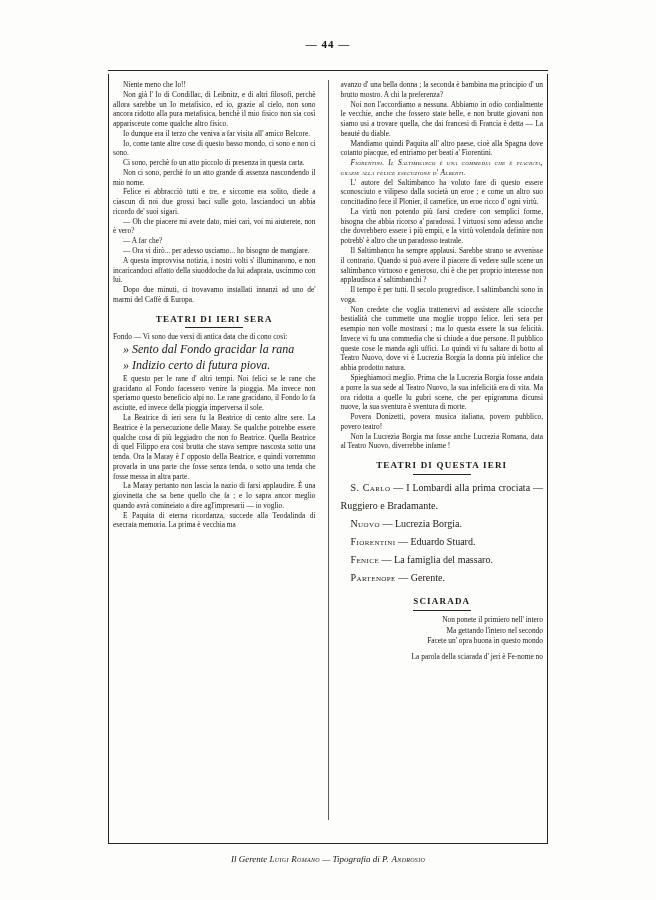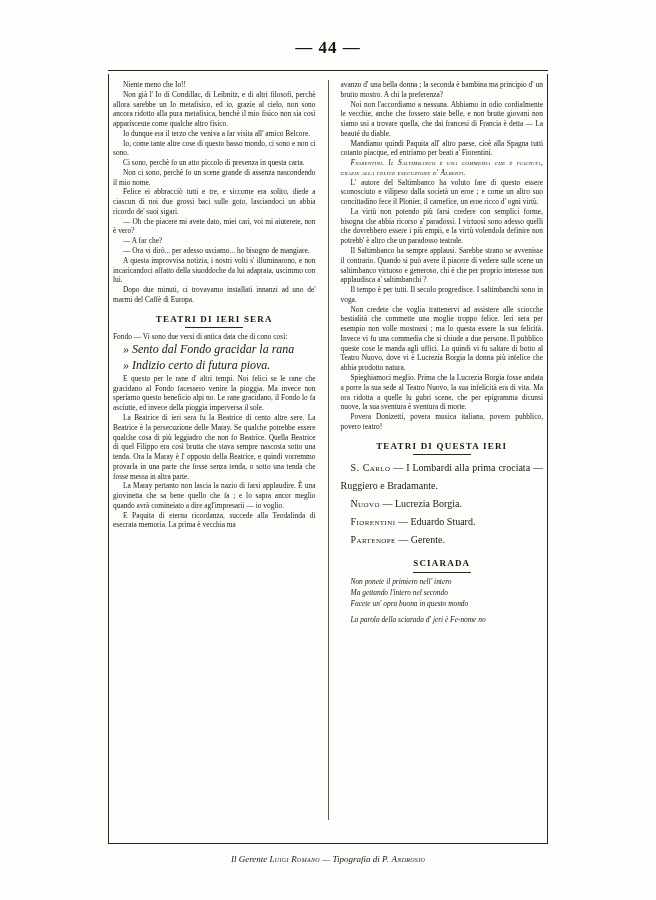--- a/index.html
+++ b/index.html
@@ -17,21 +17,21 @@
   }
   .page {
     position: relative;
     width: 656px;
     height: 900px;
     background: #fdfdfb;
     box-sizing: border-box;
   }
   .pagenum {
     text-align: center;
-    font-size: 17px;
+    font-size: 11px;
     font-weight: bold;
     letter-spacing: 1px;
     padding-top: 38px;
     color: #1a1410;
   }
   .rule-top {
     position: absolute;
     left: 108px;
     right: 108px;
     top: 70px;
@@ -105,22 +105,21 @@
     text-indent: 0;
     padding-left: 0;
     font-size: 10px;
     line-height: 1.8;
   }
   .listing .name {
     font-variant: small-caps;
     letter-spacing: 0.4px;
   }
   .sciarada {
-    text-align: left;
-    font-style: italic;
+    text-align: right;
     font-size: 7.4px;
     line-height: 1.45;
     text-indent: 0;
   }
   .sciarada-lines {
     margin-top: 4px;
   }
   .colophon {
     position: absolute;
     left: 0;
@@ -154,21 +153,21 @@
   <div class="frame"></div>
 
   <div class="columns">
 
     <div class="col blurline">
       <p>Niente meno che Io!!</p>
       <p>Non già l' Io di Condillac, di Leibnitz, e di altri filosofi, perchè allora sarebbe un Io metafisico, ed io, grazie al cielo, non sono ancora ridotto alla pura metafisica, benchè il mio fisico non sia così apparisceute come qualche altro fisico.</p>
       <p>Io dunque era il terzo che veniva a far visita all' amico Belcore.</p>
       <p>Io, come tante altre cose di questo basso mondo, ci sono e non ci sono.</p>
       <p>Ci sono, perchè fo un atto piccolo di presenza in questa carta.</p>
-      <p>Non ci sono, perchè fo un scene grande di assenza nascondendo il mio nome.</p>
+      <p>Non ci sono, perchè fo un atto grande di assenza nascondendo il mio nome.</p>
       <p>Felice ei abbracciò tutti e tre, e siccome era solito, diede a ciascun di noi due grossi baci sulle goto, lasciandoci un abbia ricordo de' suoi sigari.</p>
       <p>— Oh che piacere mi avete dato, miei cari, voi mi aiuterete, non è vero?</p>
       <p>— A far che?</p>
       <p>— Ora vi dirò... per adesso usciamo... ho bisogno de mangiare.</p>
       <p>A questa improvvisa notizia, i nostri volti s' illuminarono, e non incaricandoci affatto della siuoddoche da lui adaprata, uscimmo con lui.</p>
       <p>Dopo due minuti, ci trovavamo installati innanzi ad uno de' marmi del Caffè di Europa.</p>
 
       <h2 class="section">TEATRI DI IERI SERA</h2>
       <div class="short-rule"></div>
 
@@ -179,44 +178,49 @@
       <p>La Beatrice di ieri sera fu la Beatrice di cento altre sere. La Beatrice è la persecuzione delle Maray. Se qualche potrebbe essere qualche cosa di più leggiadro che non fo Beatrice. Quella Beatrice di quel Filippo era così brutta che stava sempre nascosta sotto una tenda. Ora la Maray è l' opposto della Beatrice, e quindi vorremmo provarla in una parte che fosse senza tenda, o sotto una tenda che fosse messa in altra parte.</p>
       <p>La Maray pertanto non lascia la nazio di farsi applaudire. È una giovinetta che sa bene quello che fa ; e lo sapra ancor meglio quando avrà comineiato a dire agl'impresarii — io voglio.</p>
       <p>E Paquita di eterna ricordanza, succede alla Teodalinda di esecrata memoria. La prima è vecchia ma</p>
     </div>
 
     <div class="divider"></div>
 
     <div class="col blurline">
       <p class="noind">avanzo d' una bella donna ; la seconda è bambina ma principio d' un brutto mostro. A chi la preferenza?</p>
       <p>Noi non l'accordiamo a nessuna. Abbiamo in odio cordialmente le vecchie, anche che fossero state belle, e non brutte giovani non siamo usi a trovare quella, che dai francesi di Francia è detta — La beauté du diable.</p>
-      <p>Mandiamo quindi Paquita all' altro paese, cioè alla Spagna tutti cotanto piacque, ed entriamo per beati a' Fiorentini.</p>
+      <p>Mandiamo quindi Paquita all' altro paese, cioè alla Spagna dove cotanto piacque, ed entriamo per beati a' Fiorentini.</p>
       <p class="smallcaps">Fiorentini. Il Saltimbanco è una commedia che è piaciuta, grazie alla felice esecuzione d' Alberti.</p>
       <p>L' autore del Saltimbanco ha voluto fare di questo essere sconosciuto e vilipeso dalla società un eroe ; e come un altro suo concittadino fece il Plonier, il carnefice, un eroe ricco d' ogni virtù.</p>
-      <p>La virtù non potendo più farsi credere con semplici forme, bisogna che abbia ricorso a' paradossi. I virtuosi sono adesso quelli che dovrebbero essere i più empii, e la virtù volendola definire non potrebb' è altro che un paradosso teatrale.</p>
+      <p>La virtù non potendo più farsi credere con semplici forme, bisogna che abbia ricorso a' paradossi. I virtuosi sono adesso anche che dovrebbero essere i più empii, e la virtù volendola definire non potrebb' è altro che un paradosso teatrale.</p>
       <p>Il Saltimbanco ha sempre applausi. Sarebbe strano se avvenisse il contrario. Quando si può avere il piacere di vedere sulle scene un saltimbanco virtuoso e generoso, chi è che per proprio interesse non applaudisca a' saltimbanchi ?</p>
       <p>Il tempo è per tutti. Il secolo progredisce. I saltimbanchi sono in voga.</p>
       <p>Non credete che voglia trattenervi ad assistere alle sciocche bestialità che commette una moglie troppo felice. Ieri sera per esempio non volle mostrarsi ; ma lo questa essere la sua felicità. Invece vi fu una commedia che si chiude a due persone. Il pubblico queste cose le manda agli uffici. Lo quindi vi fu saltare di botto al Teatro Nuovo, dove vi è Lucrezia Borgia la donna più infelice che abbia prodotto natura.</p>
       <p>Spieghiamoci meglio. Prima che la Lucrezia Borgia fosse andata a porre la sua sede al Teatro Nuovo, la sua infelicità era di vita. Ma ora ridotta a quelle lu gubri scene, che per epigramma dicunsi nuove, la sua sventura è sventura di morte.</p>
       <p>Povera Donizetti, povera musica italiana, povero pubblico, povero teatro!</p>
+      <p>Non la Lucrezia Borgia ma fosse anche Lucrezia Romana, data al Teatro Nuovo, diverrebbe infame !</p>
 
       <h2 class="section">TEATRI DI QUESTA IERI</h2>
       <div class="short-rule"></div>
 
       <p class="listing">
         <span class="name">S. Carlo</span>
         <span>— I Lombardi alla prima crociata — Ruggiero e Bradamante.</span>
       </p>
       <p class="listing">
         <span class="name">Nuovo</span>
         <span>— Lucrezia Borgia.</span>
       </p>
       <p class="listing">
         <span class="name">Fiorentini</span>
         <span>— Eduardo Stuard.</span>
+      </p>
+      <p class="listing">
+        <span class="name">Fenice</span>
+        <span>— La famiglia del massaro.</span>
       </p>
       <p class="listing">
         <span class="name">Partenope</span>
         <span>— Gerente.</span>
       </p>
 
       <h2 class="section">SCIARADA</h2>
       <div class="short-rule"></div>
 
       <div class="sciarada-lines">

